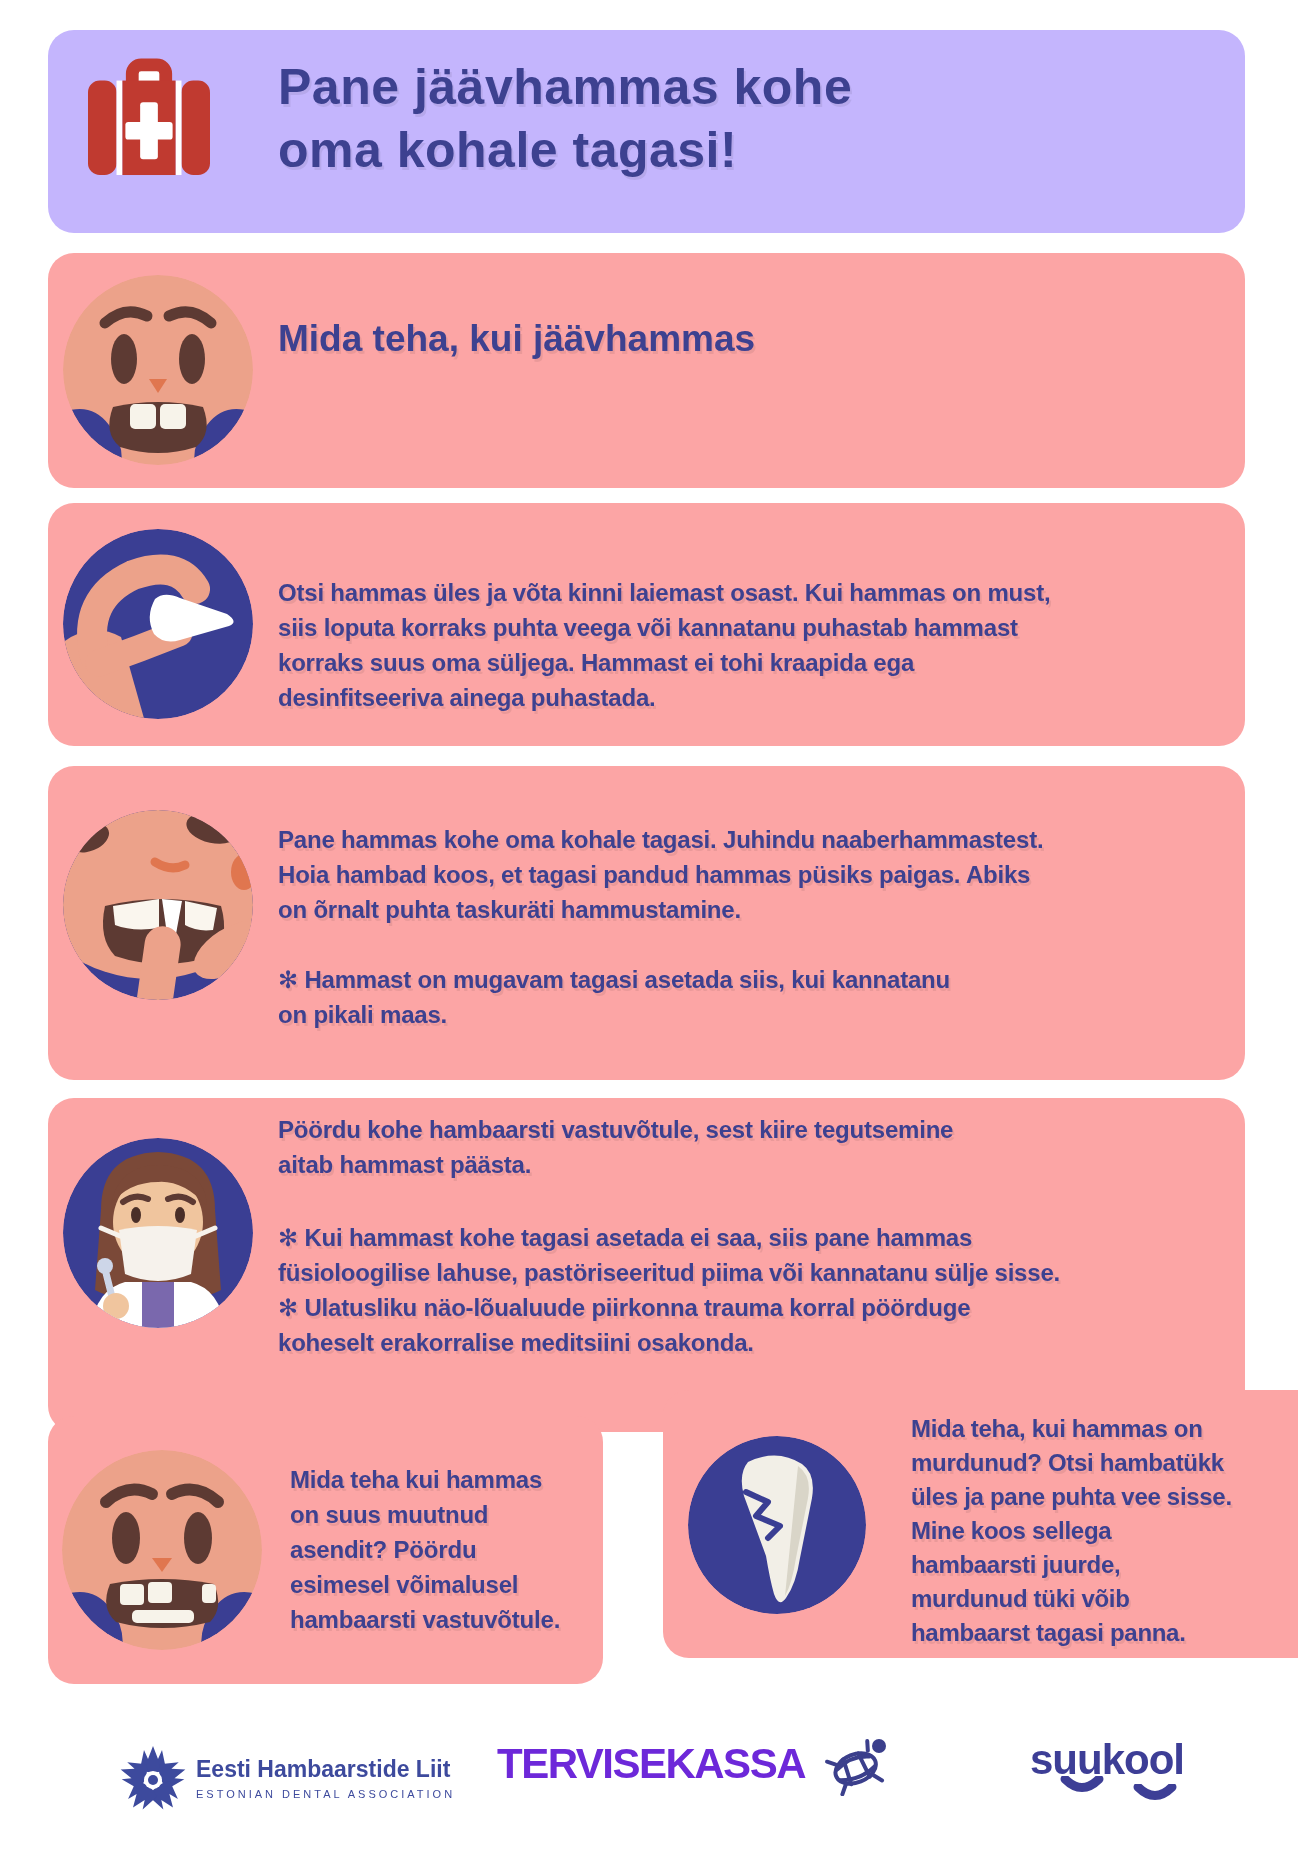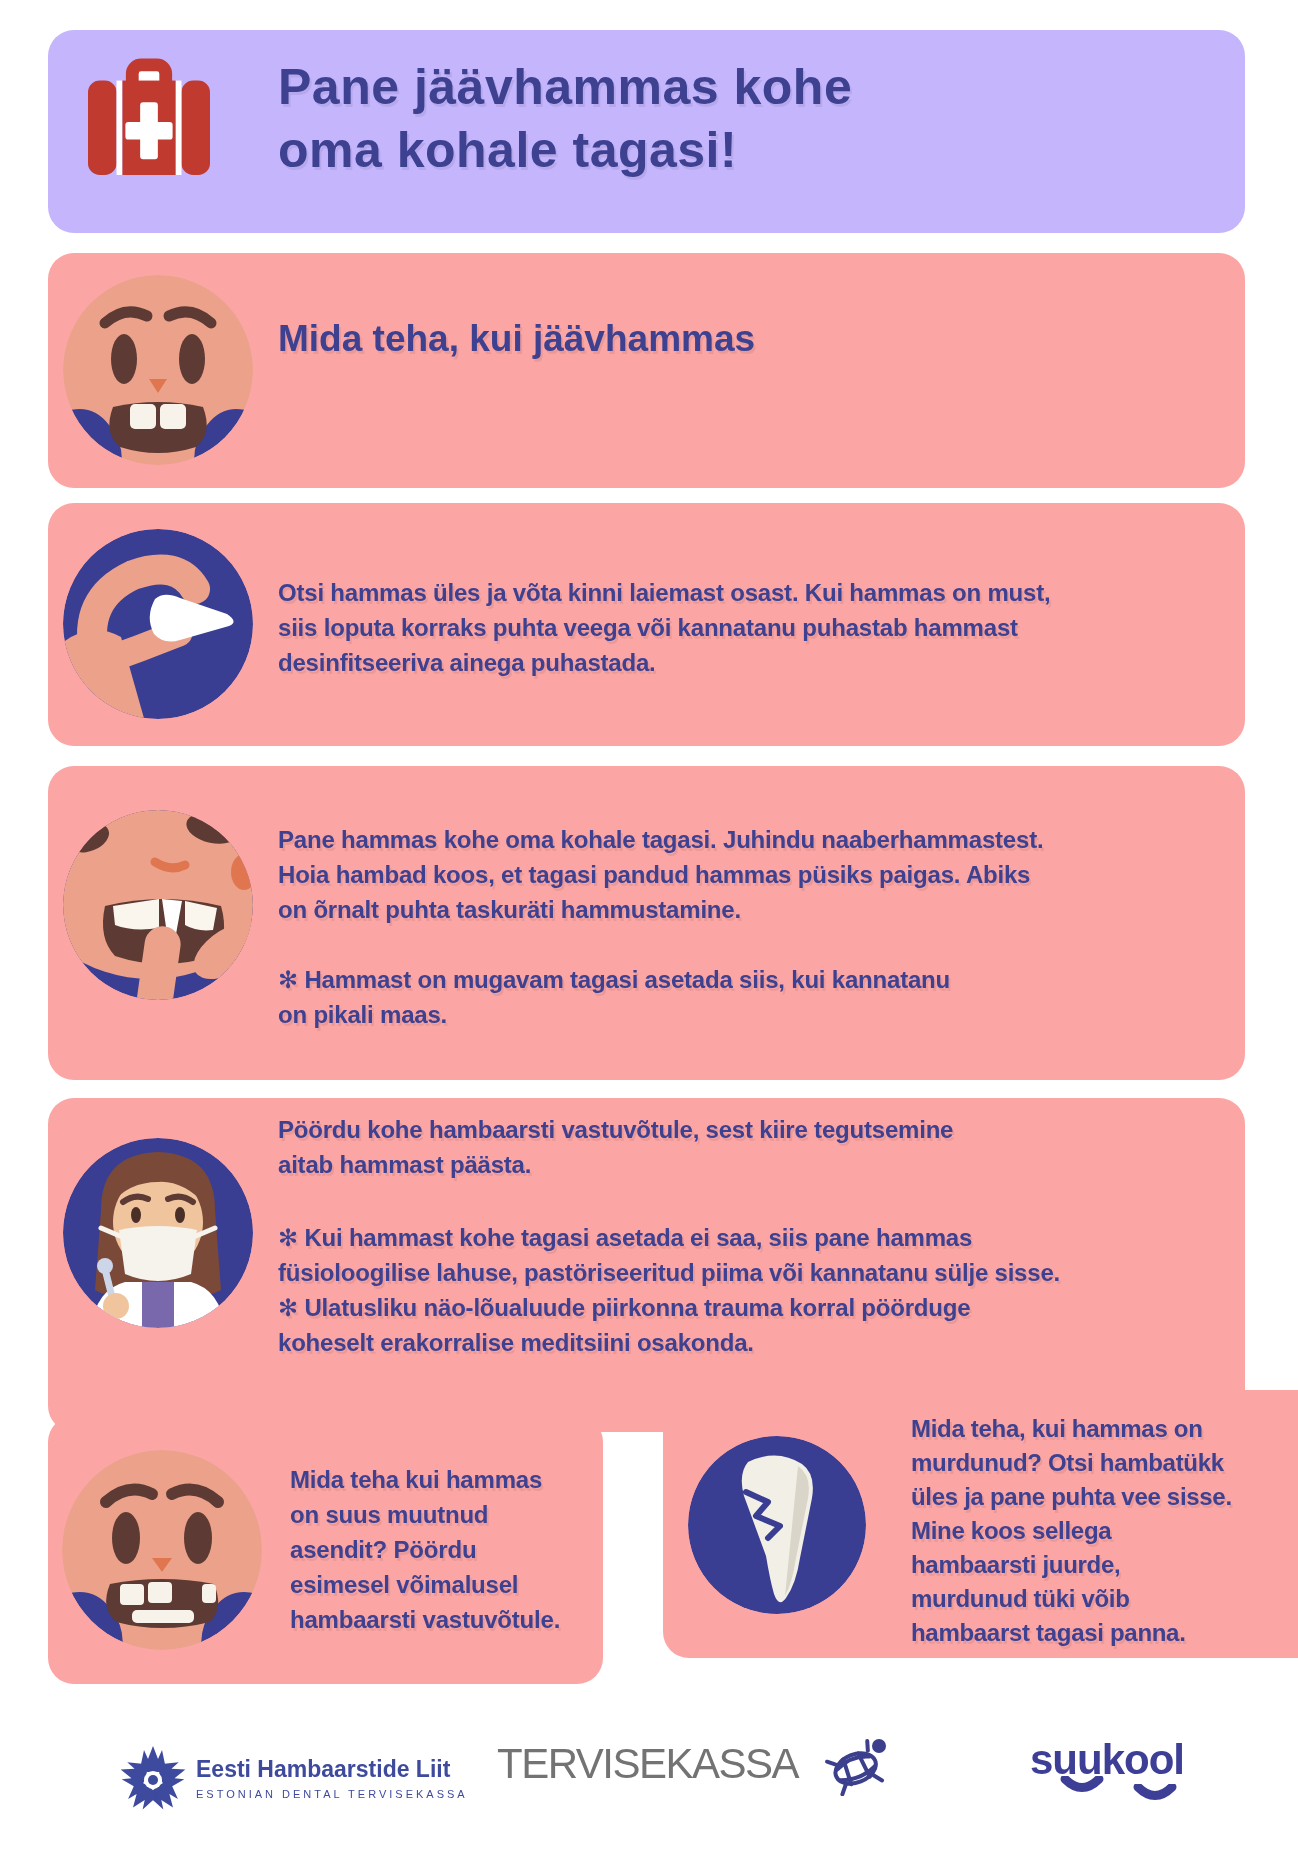--- a/index.html
+++ b/index.html
@@ -15,21 +15,21 @@
   .circle svg{display:block;}
   .txt{position:absolute;color:#3d4190;font-weight:700;text-shadow:2px 3px 0 rgba(0,0,0,0.07);}
   .title{font-size:50px;line-height:63px;letter-spacing:0.5px;}
   .heading{font-size:37px;line-height:47px;}
   .body{font-size:24px;line-height:35px;letter-spacing:-0.2px;}
   .body-sm{font-size:24px;line-height:34px;letter-spacing:-0.3px;}
   .kit{position:absolute;left:40px;top:24px;}
   .footer-item{position:absolute;}
   .ehl-name{color:#3d4a9d;font-weight:700;font-size:23px;line-height:26px;}
   .ehl-sub{color:#3d4a9d;font-weight:400;font-size:11px;letter-spacing:3px;margin-top:6px;}
-  .tk-name{color:#737373;font-weight:400;font-size:42px;letter-spacing:-1.5px;}
+  .tk-name{color:#6d28d9;font-weight:700;font-size:42px;letter-spacing:-1.5px;}
   .sk-name{color:#3d3e96;font-weight:700;font-size:42px;letter-spacing:-1px;}
   .smile{position:absolute;}
 </style>
 </head>
 <body>
 
 <div class="page">
 
   <div class="card header-card" style="top:30px;height:203px">
     <div class="kit">
@@ -92,20 +92,21 @@
           <path d="M2,200 L-6,118 Q26,90 58,108 L84,200 Z" fill="#eca28a"></path>
           <path d="M32,128 Q18,70 70,46 Q114,30 132,60" stroke="#eca28a" stroke-width="30" fill="none" stroke-linecap="round"></path>
           <path d="M36,134 Q76,120 116,104" stroke="#eca28a" stroke-width="27" fill="none" stroke-linecap="round"></path>
           <path d="M92,70 Q82,88 91,105 Q101,116 117,111 L166,97 Q176,93 164,85 L117,69 Q101,62 92,70 Z" fill="#ffffff"></path>
         </g>
       </svg>
     </div>
     <div class="txt body" style="left:230px;top:72px">
         <div>Otsi hammas üles ja võta kinni laiemast osast. Kui hammas on must,</div>
         <div>siis loputa korraks puhta veega või kannatanu puhastab hammast</div>
+        <div>korraks suus oma süljega. Hammast ei tohi kraapida ega</div>
         <div>desinfitseeriva ainega puhastada.</div>
       </div>
   </div>
 
   <div class="card" style="top:766px;height:314px">
     <div class="circle" style="left:15px;top:44px;width:190px;height:190px">
       <svg width="190" height="190" viewBox="0 0 190 190">
         <defs>
             <clipPath id="cm1">
               <circle cx="95" cy="95" r="95"></circle>
@@ -252,21 +253,21 @@
               <path d="M-13,-11 L-9,-30 L-5,-21 L0,-34 L5,-21 L9,-30 L13,-11 Q0,-4 -13,-11 Z" transform="rotate(288)"></path>
             </g>
           </g>
           <circle r="9" fill="#ffffff"></circle>
           <circle r="5" fill="#3d4a9d"></circle>
         </svg>
       </span>
     </div>
     <div class="footer-item" style="left:196px;top:1756px">
       <div class="ehl-name">Eesti Hambaarstide Liit</div>
-      <div class="ehl-sub">ESTONIAN DENTAL TERVISEKASSA</div>
+      <div class="ehl-sub">ESTONIAN DENTAL ASSOCIATION</div>
     </div>
 
     <div class="footer-item" style="left:497px;top:1740px">
       <span class="tk-name">TERVISEKASSA</span>
     </div>
     <div class="footer-item" style="left:822px;top:1732px">
       <svg width="68" height="64" viewBox="0 0 68 64">
         <g fill="none" stroke="#3b3f8c" stroke-width="4" stroke-linecap="round" transform="rotate(-22 34 32)">
           <ellipse cx="32" cy="36" rx="21" ry="14"></ellipse>
           <path d="M15,30 Q32,22 49,30"></path>

